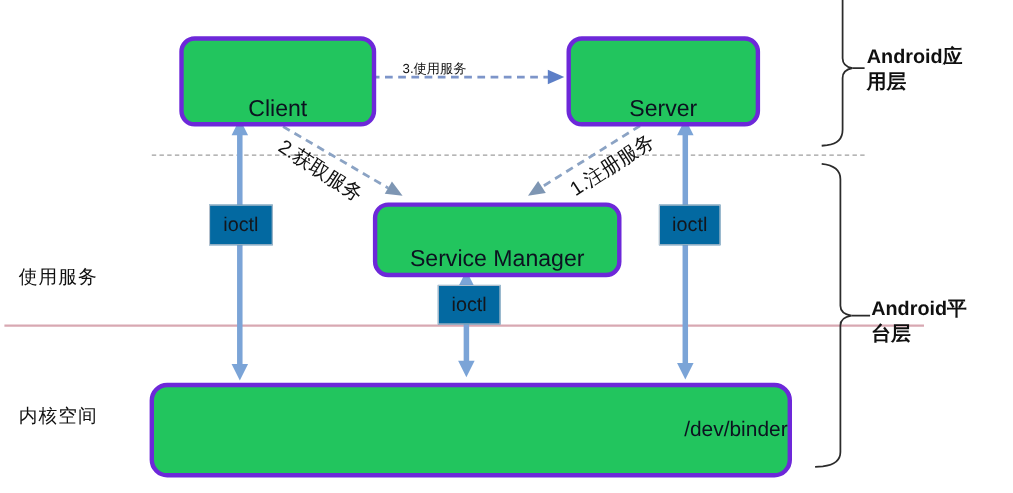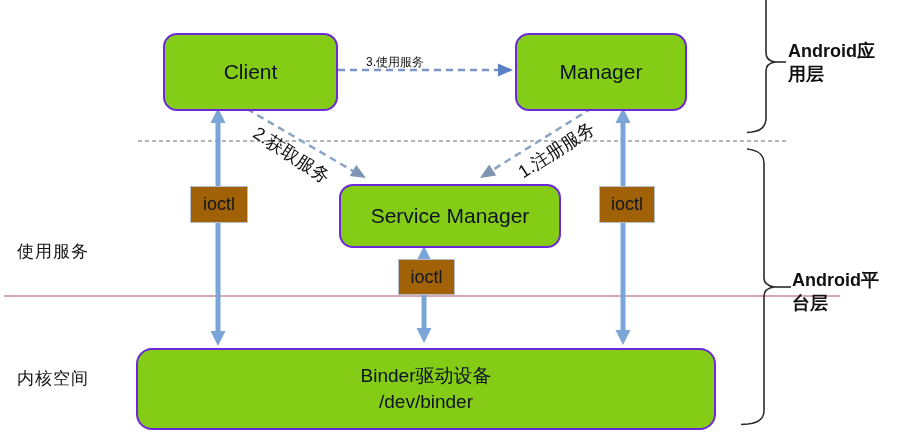--- a/index.html
+++ b/index.html
@@ -3,34 +3,34 @@
 <meta charset="utf-8">
 <style>
   html,body{margin:0;padding:0;background:#fff;}
   .stage{
     position:relative;width:921px;height:448px;background:#ffffff;
     font-family:"Liberation Sans","DejaVu Sans",sans-serif;color:#111;
     overflow:hidden;
   }
   svg.wires{position:absolute;left:0;top:0;width:921px;height:448px;}
   .node{
-    position:absolute;display:flex;align-items:center;justify-content:center;
-    background:#84cc16;border:2px solid #6d28d9;border-radius:14px;
+    position:absolute;display:flex;align-items:flex-end;justify-content:center;
+    background:#22c55e;border:4px solid #6d28d9;border-radius:14px;
     font-size:21px;color:#0c1220;text-align:center;
   }
   .node.client{left:163px;top:33px;width:171px;height:74px;}
   .node.server{left:515px;top:33px;width:168px;height:74px;}
   .node.sm{left:315px;top:184px;width:218px;height:60px;margin-left:24px;}
   .node.binder{
     left:136px;top:348px;width:576px;height:78px;border-radius:16px;
     flex-direction:column;font-size:19px;line-height:1.35;
   }
   .ioctl{
     position:absolute;display:flex;align-items:center;justify-content:center;
-    background:#a16207;border:1px solid #b3bfcc;font-size:18px;color:#13161c;
+    background:#0369a1;border:1px solid #b3bfcc;font-size:18px;color:#13161c;
   }
   .ioctl.left{left:190px;top:186px;width:56px;height:35px;}
   .ioctl.right{left:599px;top:186px;width:54px;height:35px;}
   .ioctl.mid{left:398px;top:259px;width:55px;height:34px;}
   .lbl{position:absolute;white-space:nowrap;color:#101010;}
   .lbl.use{left:366px;top:54px;font-size:12px;}
   .lbl.get{left:248px;top:143px;font-size:18px;transform:rotate(33deg);transform-origin:center;}
   .lbl.reg{left:513px;top:138px;font-size:18px;transform:rotate(-33deg);transform-origin:center;}
   .lbl.space{font-size:17px;letter-spacing:1px;}
   .lbl.user{left:17px;top:240px;}
@@ -91,27 +91,26 @@
     <g fill="none" stroke="#2b2b2b" stroke-width="1.6">
       <path d="M747,149 C757,150 764,154 764,163 L764,278 C764,283 768,286 774,287 C768,288 764,291 764,296 L764,411 C764,420 757,423 748,424 L741,424.5"></path>
       <line x1="774" y1="287" x2="791" y2="287"></line>
     </g>
   </svg>
 
   <div class="node client">
     <span>Client</span>
   </div>
   <div class="node server">
-    <span>Manager</span>
+    <span>Server</span>
   </div>
   <div class="node sm">
     <span>Service Manager</span>
   </div>
   <div class="node binder">
-    <span>Binder驱动设备</span>
     <span>/dev/binder</span>
   </div>
 
   <div class="ioctl left">
     <span>ioctl</span>
   </div>
   <div class="ioctl right">
     <span>ioctl</span>
   </div>
   <div class="ioctl mid">

